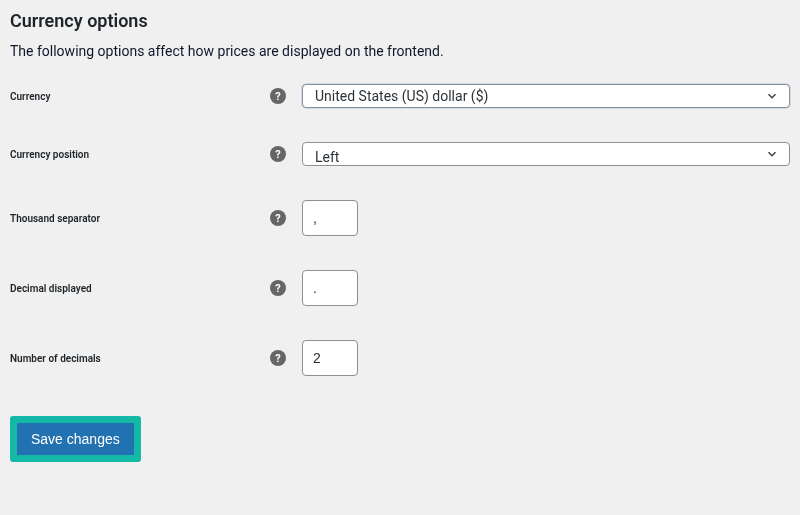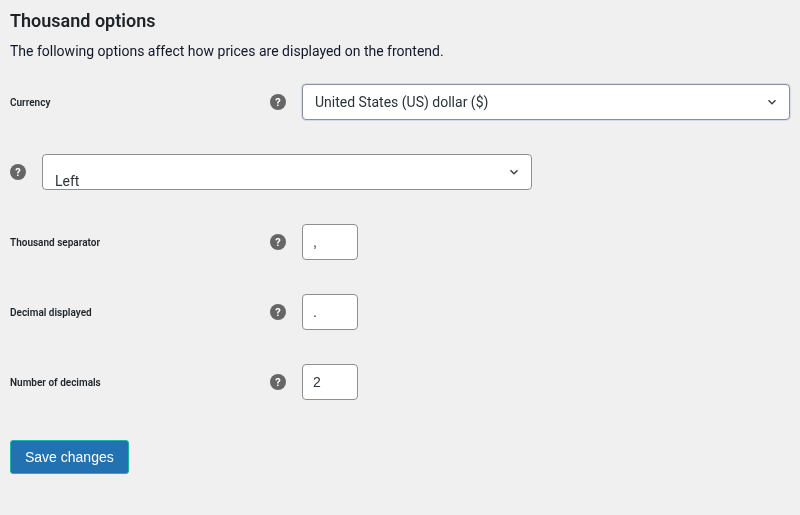--- a/index.html
+++ b/index.html
@@ -52,21 +52,21 @@
     .field-wrap {
       display: flex;
       align-items: center;
       flex: 1;
     }
     .select-box {
       position: relative;
       background: #fff;
       border: 1px solid #8c8f94;
       border-radius: 4px;
-      height: 36px;
+      height: 24px;
       display: flex;
       align-items: center;
       padding: 0 36px 0 12px;
       font-size: 14px;
       color: #2c3338;
       cursor: pointer;
     }
     .select-box.full { flex: 1; max-width: 490px; box-shadow: 0 0 0 1px rgba(30,100,200,0.15); }
     .select-box.full2 { flex: 1; max-width: 490px; align-items: flex-end; }
     .chevron {
@@ -83,50 +83,51 @@
       border-radius: 4px;
       height: 36px;
       width: 56px;
       padding: 0 10px;
       font-size: 14px;
       color: #2c3338;
     }
     .save-btn {
       background: #2271b1;
       color: #fff;
-      border: 1px solid #14b8a6;
+      border: 7px solid #14b8a6;
       border-radius: 3px;
       padding: 8px 14px;
       font-size: 14px;
       cursor: pointer;
       margin-top: 6px;
     }
   </style>
 </head>
 <body>
 
 
 
-<h2>Thousand options</h2>
+<h2>Currency options</h2>
 <p class="description">The following options affect how prices are displayed on the frontend.</p>
 
 <div class="form-row">
   <div class="form-label">Currency</div>
   <div class="field-wrap">
     <span class="help-icon">?</span>
     <div class="select-box full">
       <span>United States (US) dollar ($)</span>
       <svg class="chevron" viewBox="0 0 24 24" fill="none" stroke="#3c434a" stroke-width="2.5">
           <polyline points="6 9 12 15 18 9"></polyline>
         </svg>
     </div>
   </div>
 </div>
 
 <div class="form-row">
+  <div class="form-label">Currency position</div>
   <div class="field-wrap">
     <span class="help-icon">?</span>
     <div class="select-box full2">
       <span>Left</span>
       <svg class="chevron" viewBox="0 0 24 24" fill="none" stroke="#3c434a" stroke-width="2.5">
           <polyline points="6 9 12 15 18 9"></polyline>
         </svg>
     </div>
   </div>
 </div>

